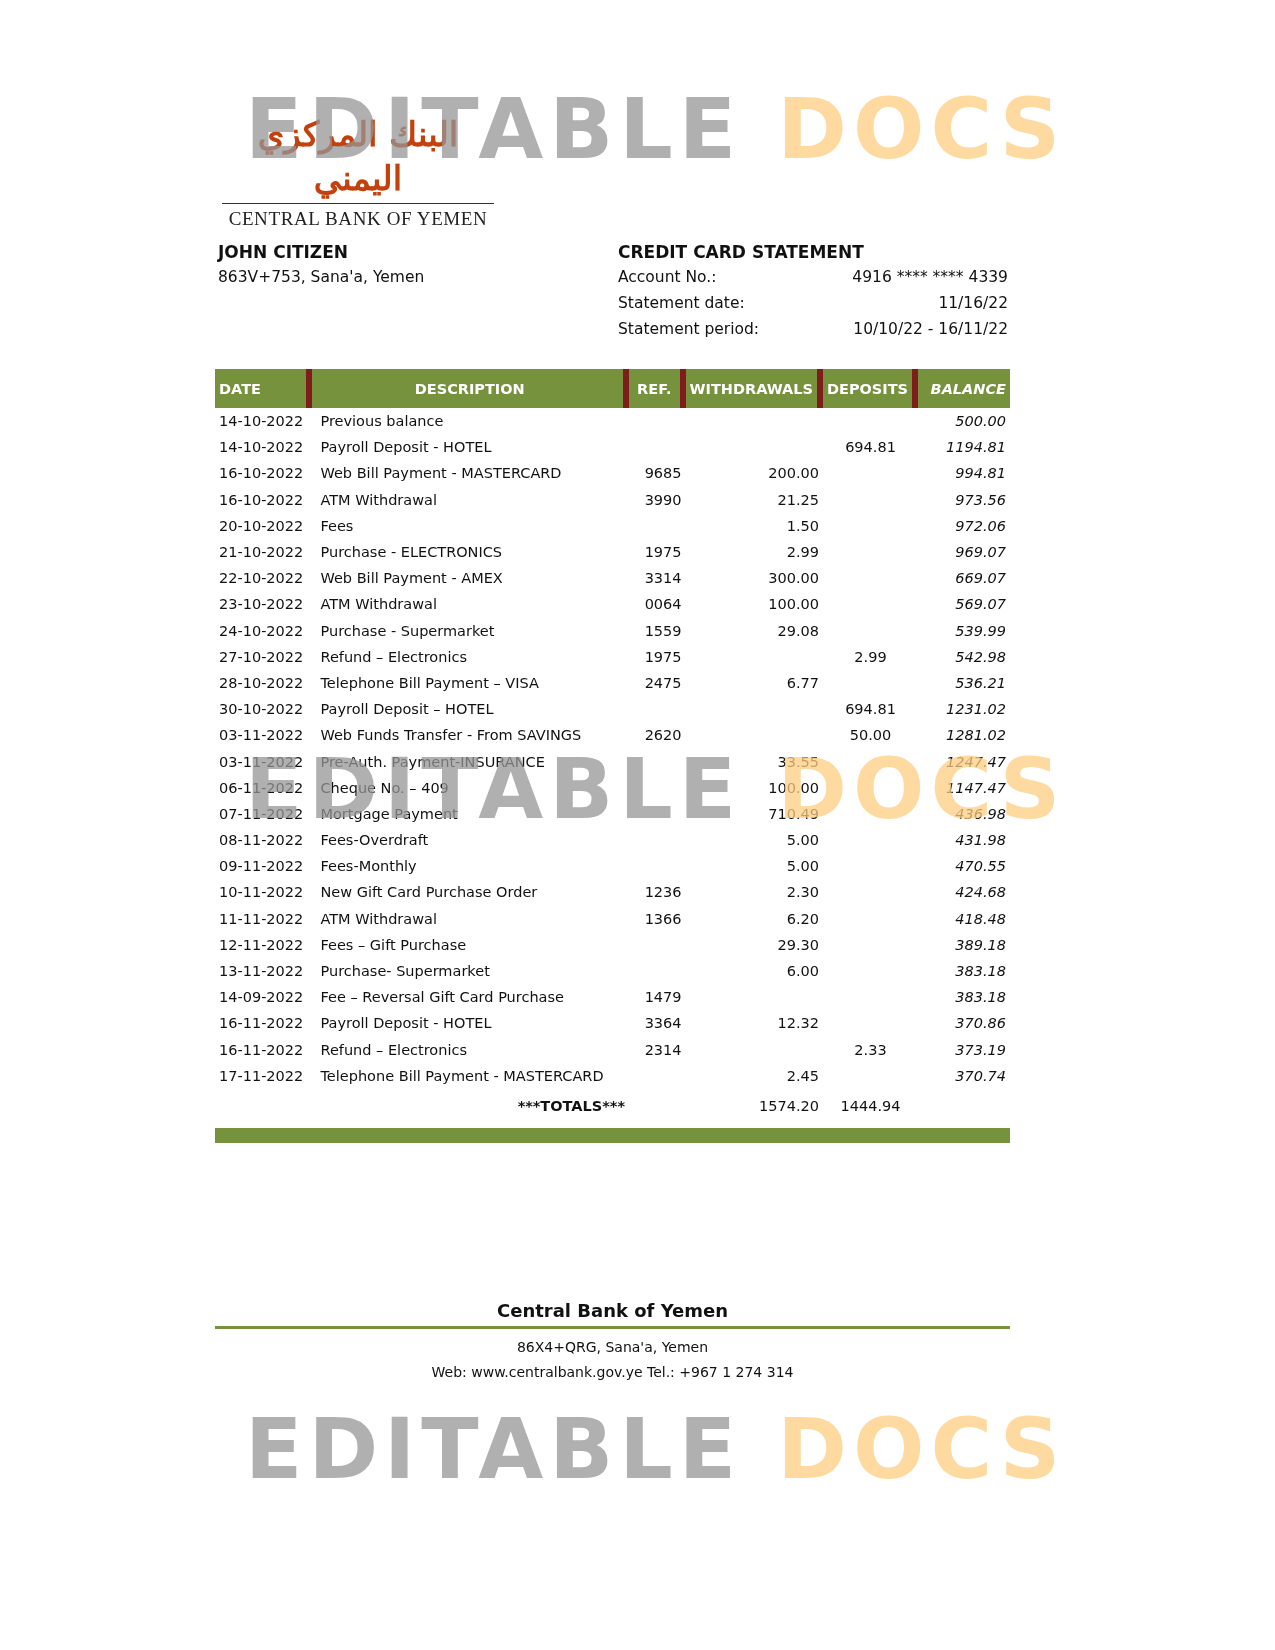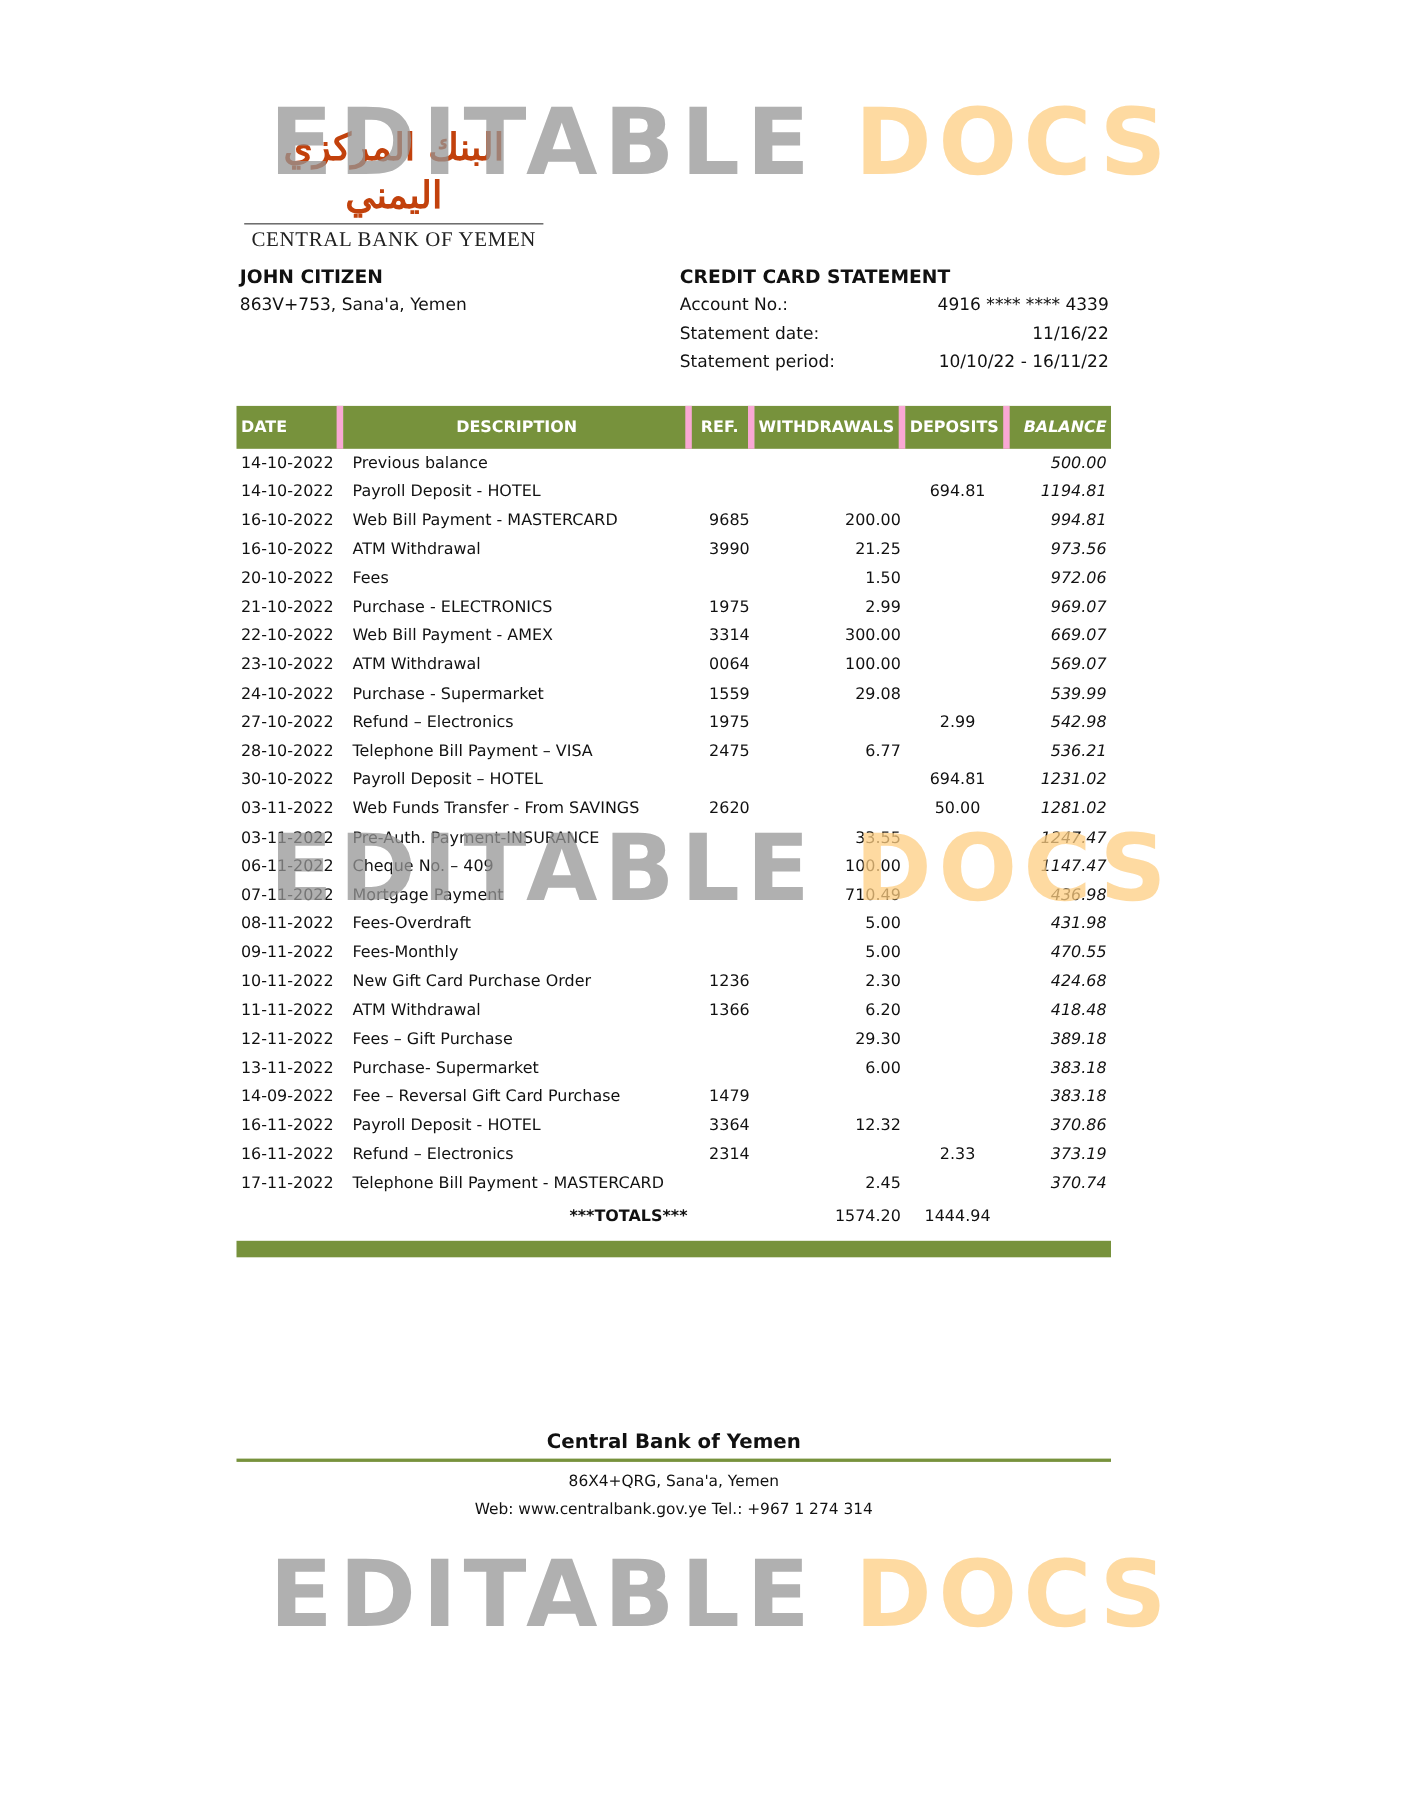--- a/index.html
+++ b/index.html
@@ -17,21 +17,21 @@
 
   .customer { position:absolute; left:218px; top:240px; }
   .customer-name { font-size:17px; font-weight:bold; line-height:24px; }
   .customer-addr { font-size:15.5px; line-height:26px; }
 
   .stmt { position:absolute; left:618px; top:240px; width:390px; }
   .stmt-title { font-size:17px; font-weight:bold; line-height:24px; }
   .stmt-row { display:flex; justify-content:space-between; font-size:15.5px; line-height:26px; }
 
   table.tx { position:absolute; left:215px; top:369px; width:795px; border-collapse:separate; border-spacing:0; font-size:14.5px; }
-  table.tx th { background:#77923c; color:#fff; font-weight:bold; font-size:14.5px; height:39px; border-right:6px solid #f9a8d4; padding:0 4px; }
+  table.tx th { background:#77923c; color:#fff; font-weight:bold; font-size:14.5px; height:39px; border-right:6px solid #7f1d1d; padding:0 4px; }
   table.tx th:last-child { border-right:none; }
   table.tx td { height:26.2px; padding:0 4px; white-space:nowrap; }
   .c-date { width:106px; text-align:left; }
   .c-desc { width:352px; text-align:left; padding-left:8px !important; }
   .c-ref { width:70px; text-align:right; }
   .c-wd { width:131px; text-align:right; }
   .c-dep { width:86px; text-align:center; }
   .c-bal { width:106px; text-align:right;font-style:italic; }
   th.c-desc, th.c-wd, th.c-dep { text-align:center; }
   th.c-ref { text-align:center; }

